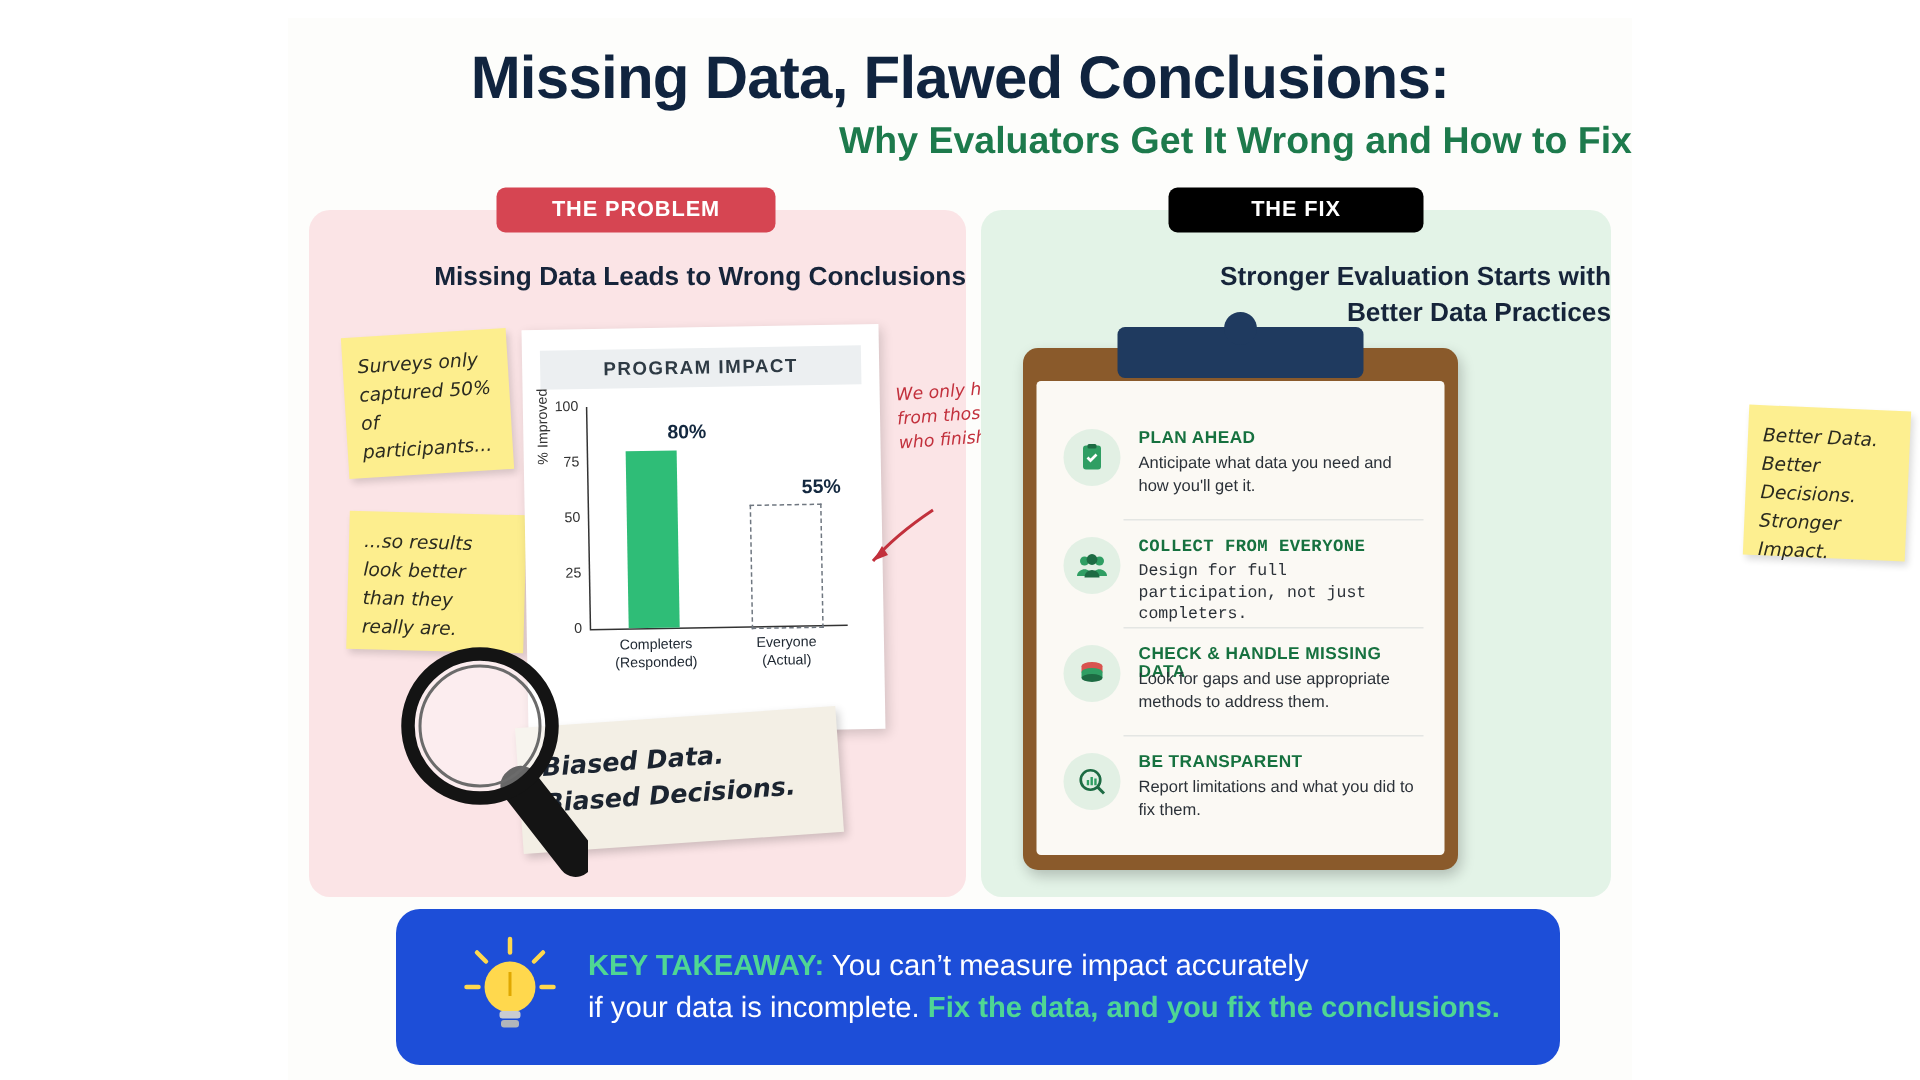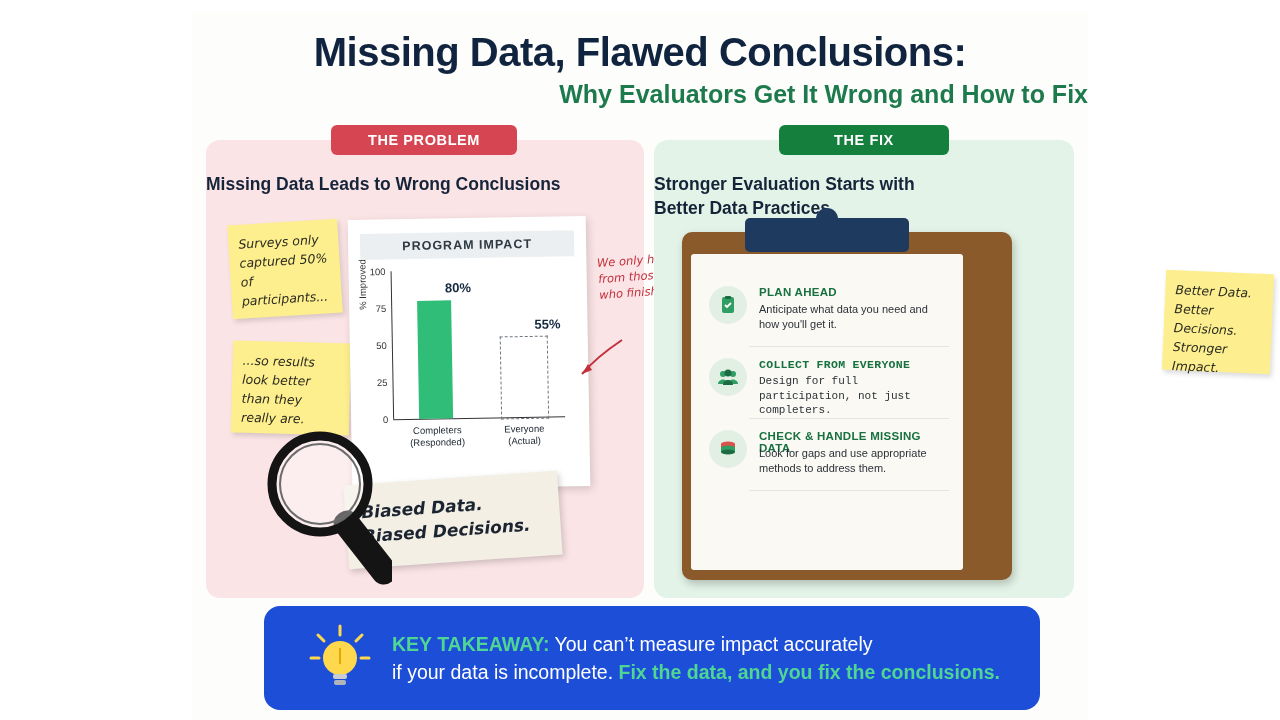--- a/index.html
+++ b/index.html
@@ -75,27 +75,27 @@
     font-weight: bold;
     letter-spacing: 0.6px;
     text-align: center;
   }
   .tag-problem {
     left: 125px; width: 186px;
     background: #d64552;
   }
   .tag-fix {
     left: 125px; width: 170px;
-    background: #15803d;
+    background: #000000;
   }
   .panel-head {
     position: absolute;
     left: 0; top: 32px;
     width: 100%;
-    text-align: left;
+    text-align: right;
     font-size: 17.5px;
     font-weight: bold;
     color: #16243a;
     line-height: 24px;
   }
 
   
   .sticky {
     position: absolute;
     background: #fdee8e;
@@ -229,21 +229,20 @@
   .magnifier { position: absolute; left: 10px; top: 288px; }
 
   
   .clipboard {
     position: absolute;
     left: 28px; top: 92px;
     width: 290px; height: 348px;
     background: #8a5a2b;
     border-radius: 10px;
     box-shadow: 2px 4px 9px rgba(0,0,0,0.22);
-    padding-left: 40px;
   }
   .clip-paper {
     position: absolute;
     left: 9px; top: 22px;
     width: 272px; height: 316px;
     background: #fbf9f4;
     border-radius: 3px;
   }
   .clip-top {
     position: absolute;
@@ -436,20 +435,33 @@
                 <ellipse cx="10" cy="9" rx="7" ry="2.6" fill="#2f9e63"></ellipse>
                 <rect x="3" y="9" width="14" height="4" fill="#2f9e63"></rect>
                 <ellipse cx="10" cy="13" rx="7" ry="2.6" fill="#1d6b43"></ellipse>
               </svg>
             </div>
             <div class="clip-head">CHECK &amp; HANDLE MISSING DATA</div>
             <div class="clip-body">Look for gaps and use appropriate methods to address them.</div>
           </div>
           <div class="clip-sep" style="top:236px;"></div>
 
+          <div class="clip-item" style="top:244px;">
+            <div class="clip-icon">
+              <svg width="20" height="20" viewBox="0 0 20 20">
+                <circle cx="9" cy="9" r="6.5" fill="none" stroke="#1d6b43" stroke-width="1.8"></circle>
+                <rect x="6.5" y="9" width="1.6" height="3.5" fill="#2f9e63"></rect>
+                <rect x="9" y="7" width="1.6" height="5.5" fill="#2f9e63"></rect>
+                <rect x="11.5" y="8" width="1.6" height="4.5" fill="#2f9e63"></rect>
+                <line x1="13.6" y1="13.6" x2="18" y2="18" stroke="#1d6b43" stroke-width="2"></line>
+              </svg>
+            </div>
+            <div class="clip-head">BE TRANSPARENT</div>
+            <div class="clip-body">Report limitations and what you did to fix them.</div>
+          </div>
 
         </div>
       </div>
 
       <div class="sticky sticky-3 handwrite">Better Data. Better Decisions. Stronger Impact.</div>
     </div>
 
     <div class="takeaway">
       <svg class="bulb" width="64" height="68" viewBox="0 0 64 68">
         <g stroke="#ffd84d" stroke-width="3" stroke-linecap="round">

